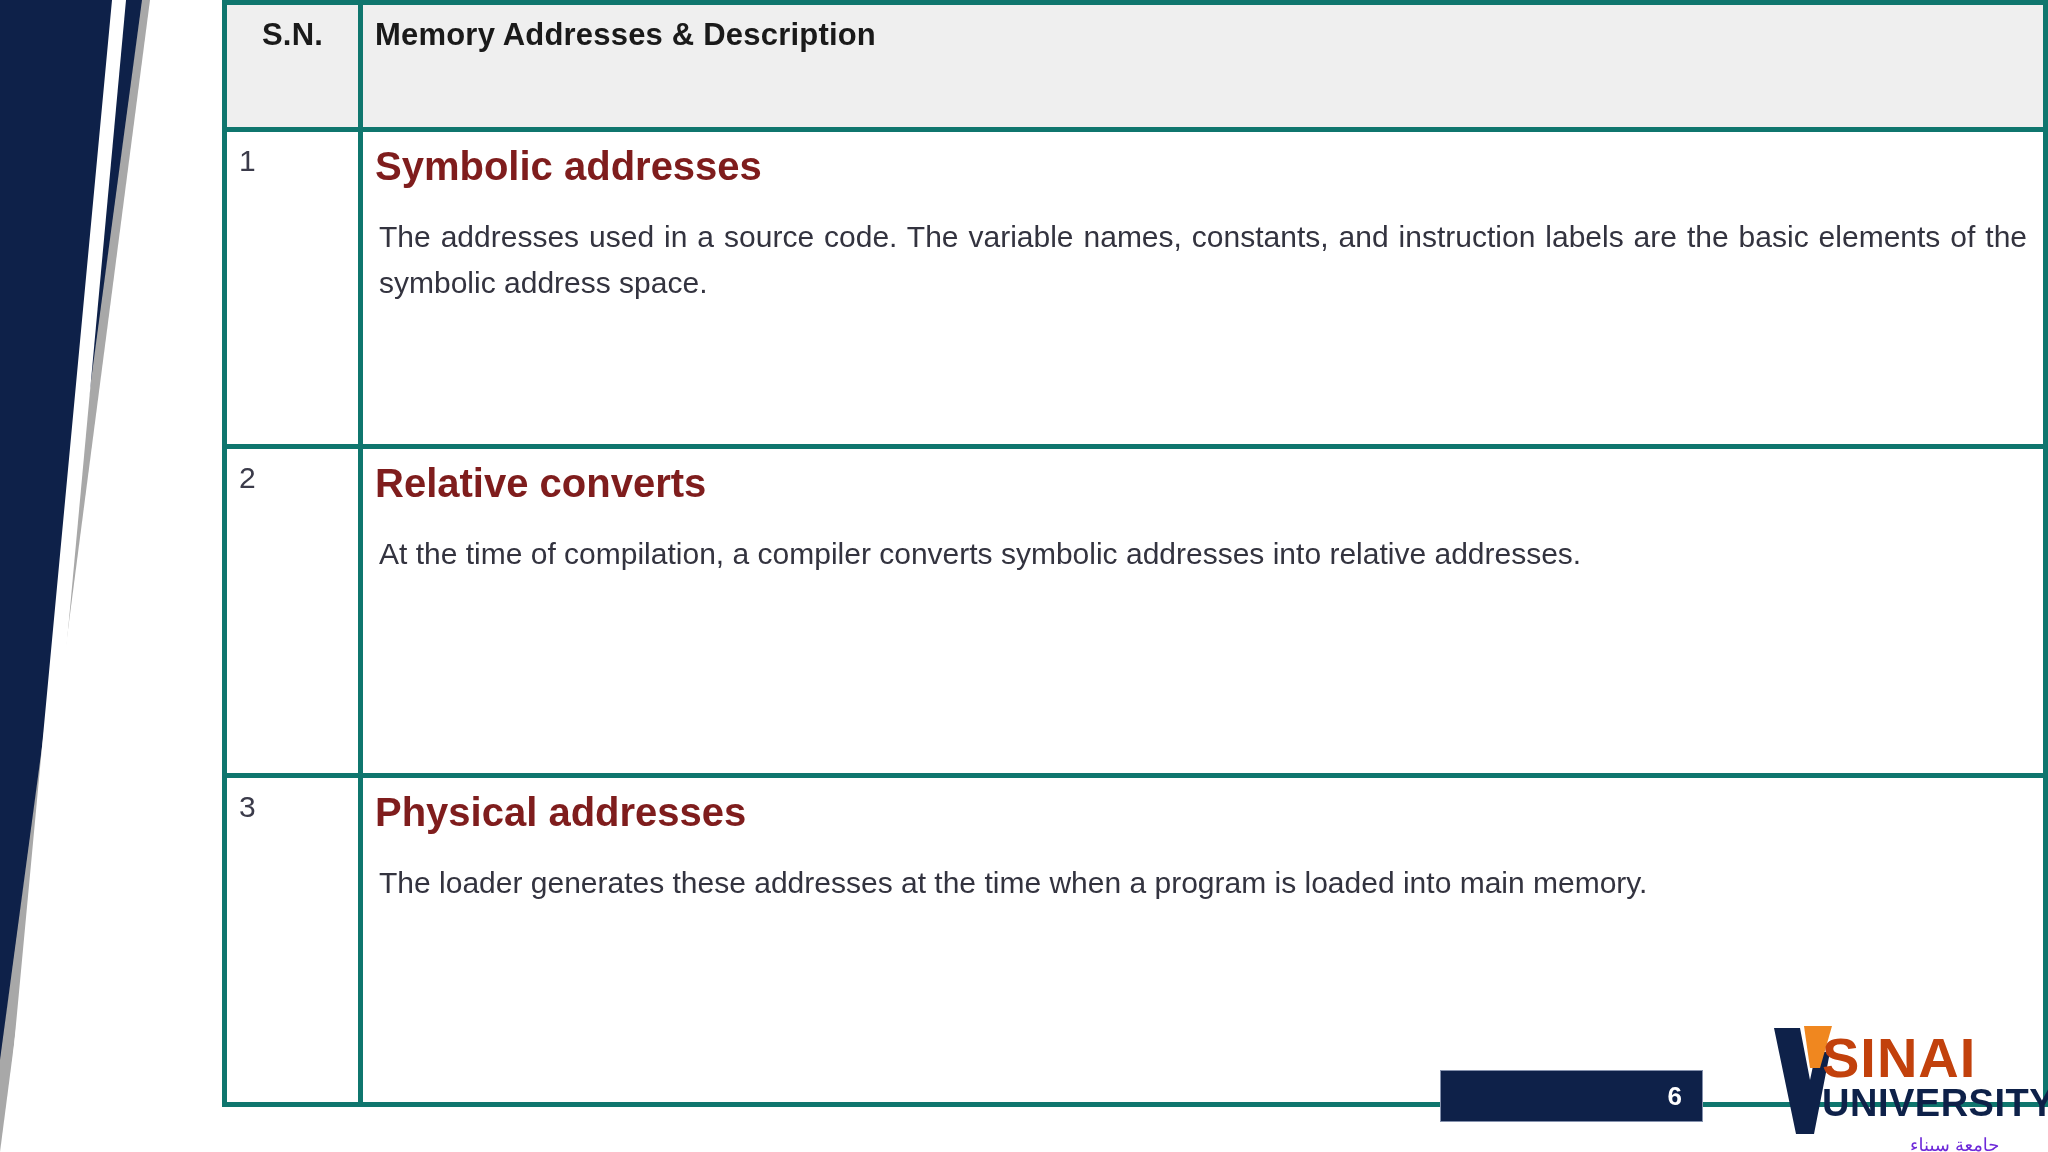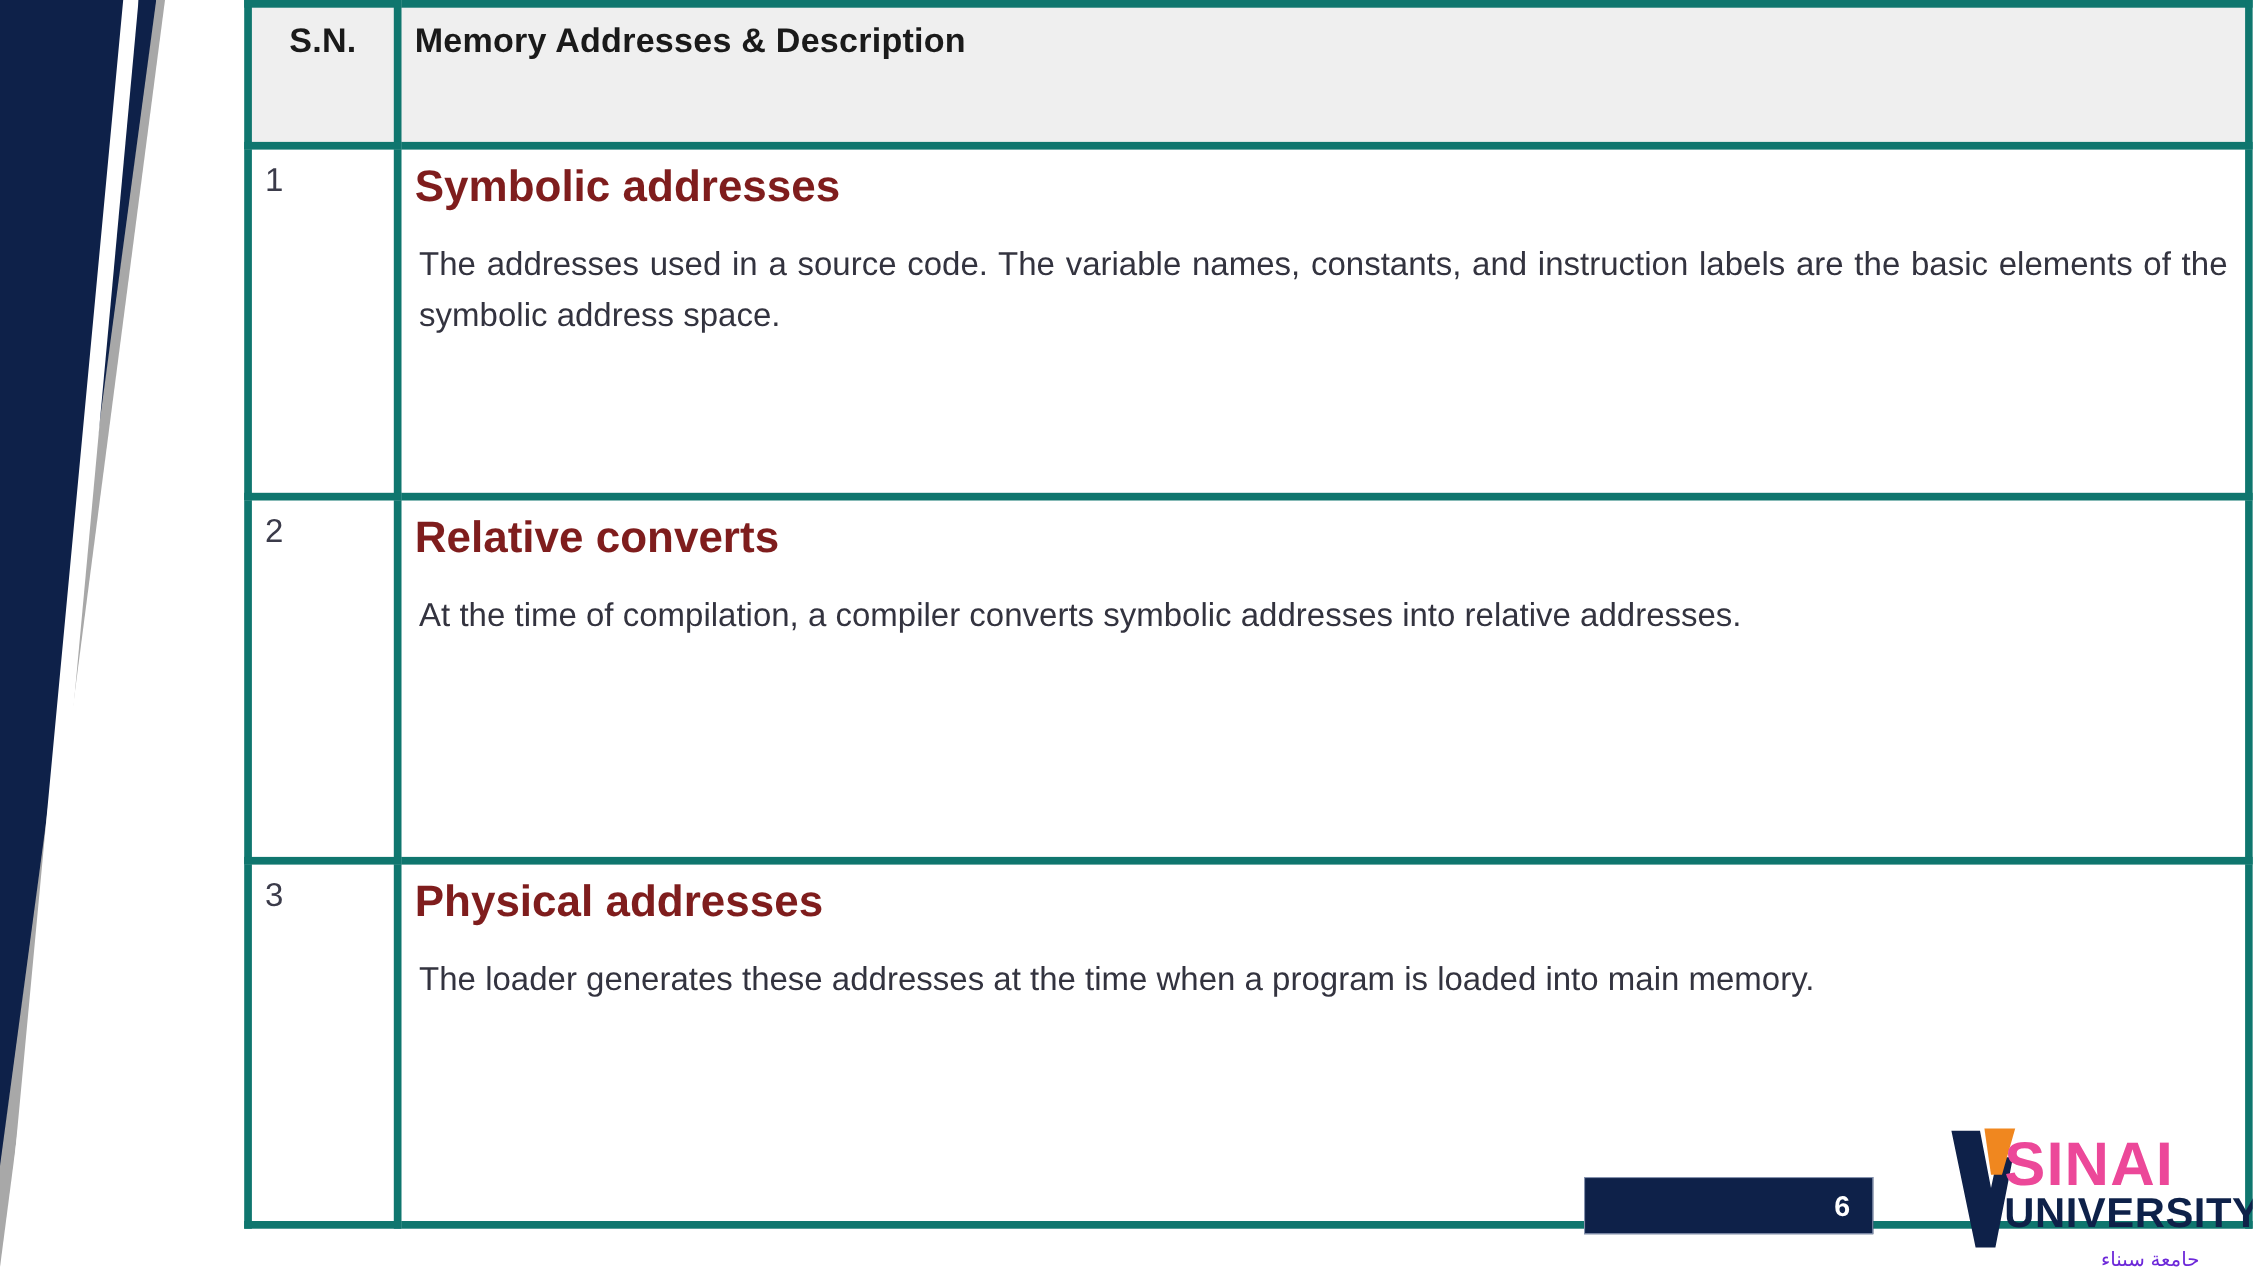--- a/index.html
+++ b/index.html
@@ -28,21 +28,21 @@
   }
   
   #content{position:absolute;left:0;top:0;width:2048px;height:1152px;}
   #memory-table{
     position:absolute;left:222px;top:0px;width:1826px;
     border-collapse:collapse;
     table-layout:fixed;
   }
   #memory-table col.sn{width:136px;}
   #memory-table th,#memory-table td{
-    border:7px solid #0f766e;
+    border:5px solid #0f766e;
     vertical-align:top;
     padding:12px;
   }
   thead th{
     background:#efefef;
     height:98px;
     color:#1a1a1a;
     font-size:31px;
     font-weight:bold;
     letter-spacing:.2px;
@@ -85,21 +85,21 @@
     padding-right:20px;
   }
   #page-number-text{color:#ffffff;font-size:26px;font-weight:bold;}
   #sinai-logo{
     position:absolute;left:1770px;top:1012px;width:278px;height:140px;
     overflow:hidden;
   }
   #logo-check{position:absolute;left:0px;top:10px;width:70px;height:118px;}
   #logo-sinai{
     position:absolute;left:52px;top:18px;
-    font-size:56px;font-weight:bold;color:#ec4899;
+    font-size:56px;font-weight:bold;color:#c2410c;
     letter-spacing:1px;line-height:1;
   }
   #logo-university{
     position:absolute;left:52px;top:72px;
     font-size:38px;font-weight:bold;color:#0e2149;
     letter-spacing:.5px;line-height:1;
   }
   #logo-arabic{
     position:absolute;left:140px;top:124px;
     font-size:18px;color:#6d28d9;direction:rtl;line-height:1;

